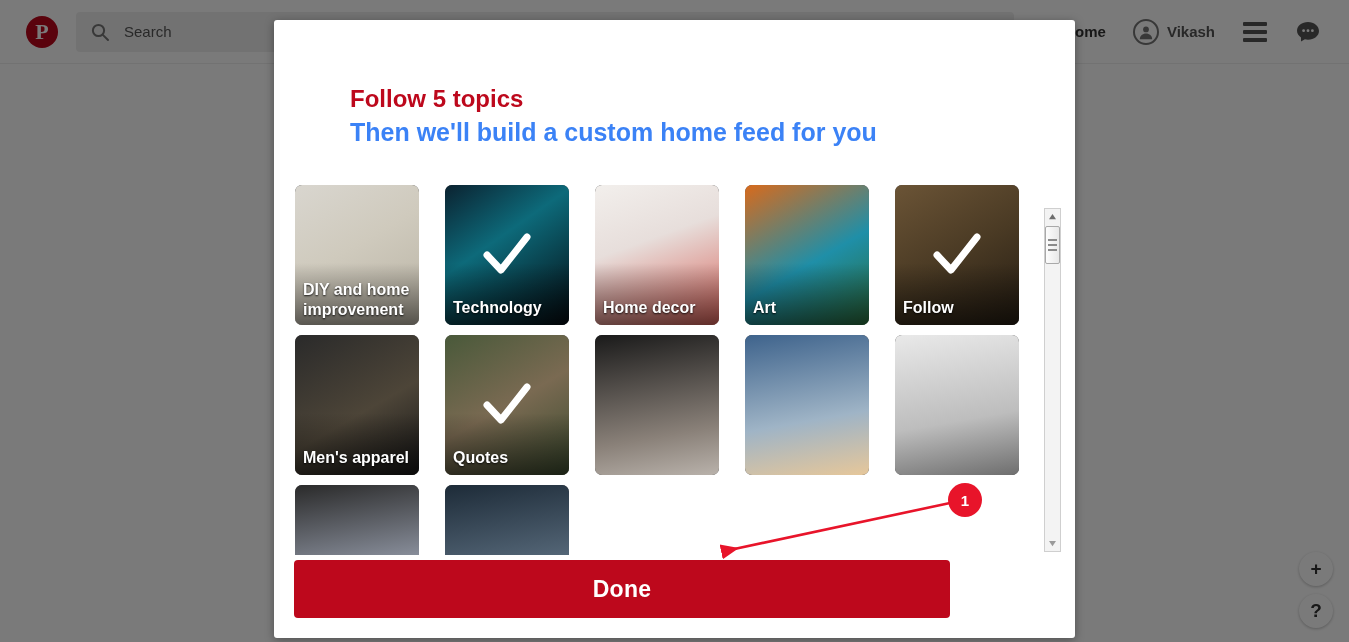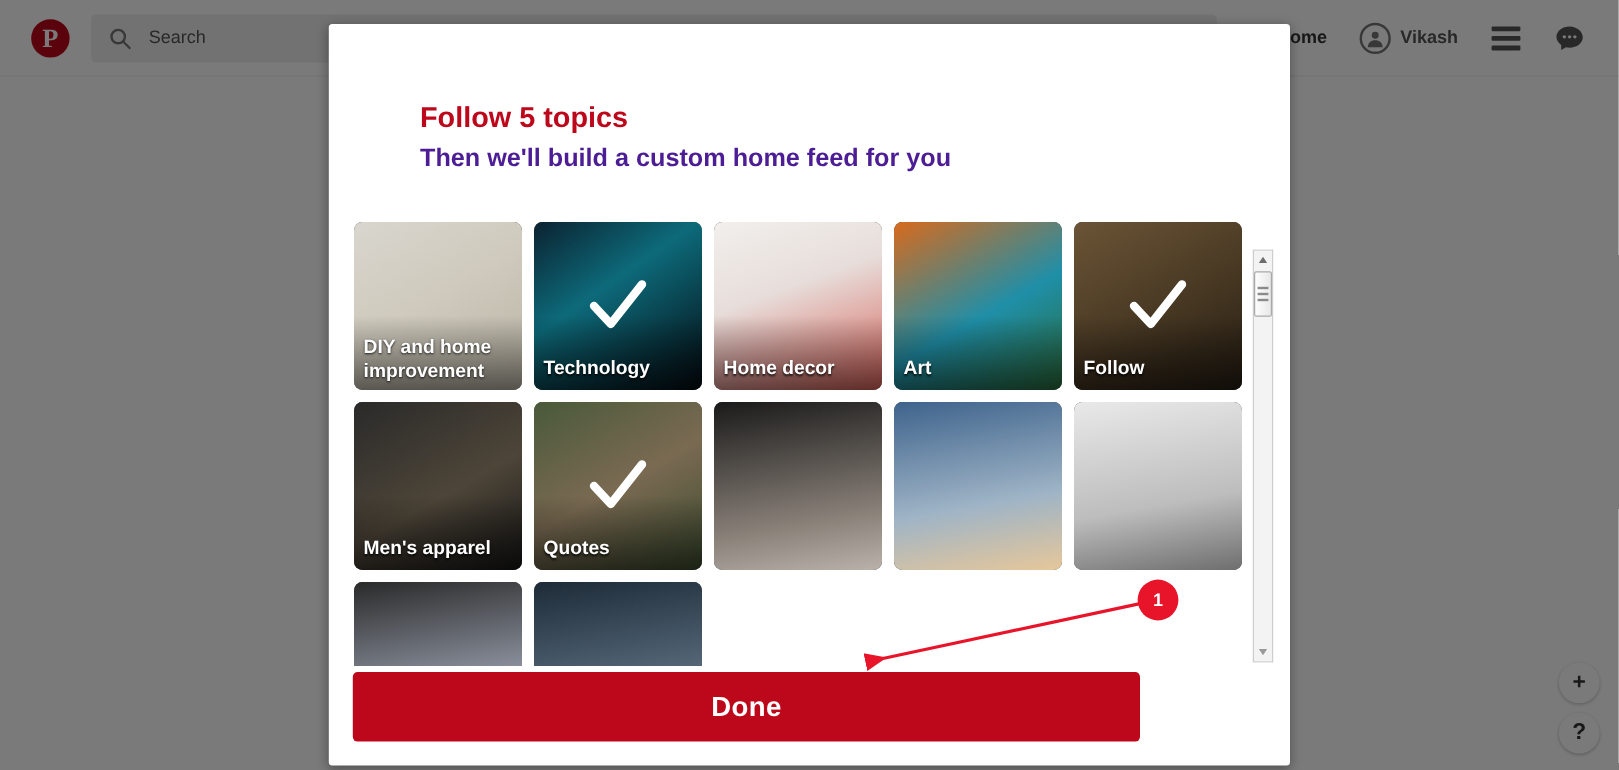--- a/index.html
+++ b/index.html
@@ -58,36 +58,36 @@
   
   .modal {
     position: absolute; left: 274px; top: 20px;
     width: 801px; height: 618px;
     background: #ffffff; border-radius: 3px;
     box-shadow: 0 2px 10px rgba(0,0,0,.35);
     overflow: hidden;
   }
   .modal-heading { position: absolute; left: 33px; top: 62px; margin-left: 43px; }
   .modal-title { font-size: 24px; font-weight: bold; color: #bd081c; line-height: 34px; }
-  .modal-subtitle { font-size: 21px; font-weight: bold; color: #4c1d95; line-height: 32px; }
+  .modal-subtitle { font-size: 25px; font-weight: bold; color: #3b82f6; line-height: 32px; }
 
   
   .grid-wrap { position: absolute; left: 21px; top: 165px; width: 760px; height: 370px; }
   .grid-scroll {
     position: absolute; left: 0; top: 0; width: 764px; height: 370px;
     overflow: hidden;
   }
   .grid {
     display: grid;
     grid-template-columns: repeat(5, 140px);
     gap: 10px;
     padding: 0 0 0 0;
   }
   .topic {
-    position: relative; width: 140px; height: 140px;
+    position: relative; width: 124px; height: 140px;
     border-radius: 7px; overflow: hidden;
     background: #3a3a3a;
   }
   .topic .photo { position: absolute; inset: 0; }
   .topic .shade {
     position: absolute; left: 0; right: 0; bottom: 0; height: 62px;
     background: linear-gradient(to top, rgba(0,0,0,.55), rgba(0,0,0,0));
   }
   .topic .label {
     position: absolute; left: 8px; bottom: 7px; right: 6px;

